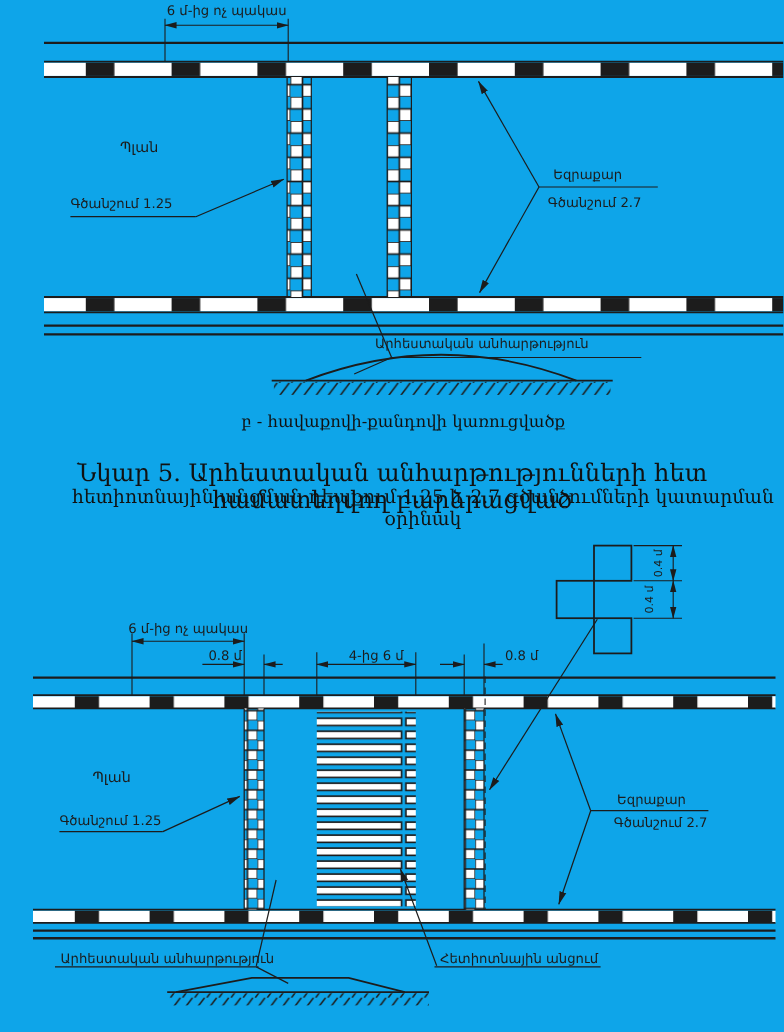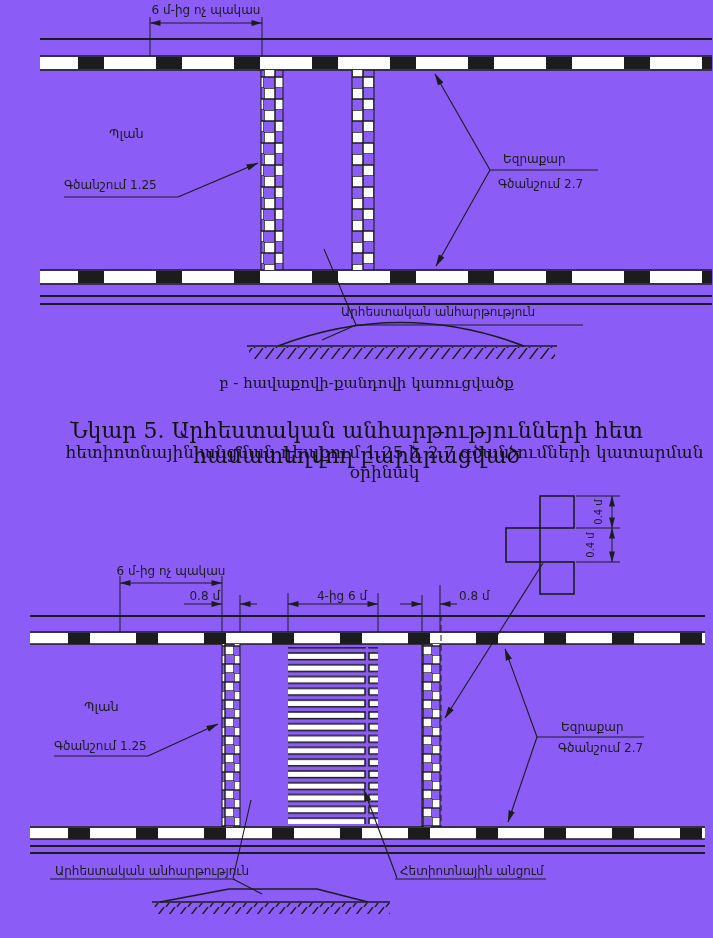--- a/index.html
+++ b/index.html
@@ -1,16 +1,16 @@
 <!DOCTYPE html>
 <html><head>
 <meta charset="utf-8">
 <style>
   html,body{margin:0;padding:0;background:#ffffff;}
-  #page{position:relative;width:713px;height:938px;background:#8b5cf6;overflow:hidden;
+  #page{position:relative;width:713px;height:938px;background:#0ea5e9;overflow:hidden;
         font-family:"DejaVu Sans",sans-serif;color:#1c1c1c;}
   svg{position:absolute;left:0;}
   .ln{stroke:#1c1c1c;stroke-width:1.1;fill:none;}
   .ln15{stroke:#1c1c1c;stroke-width:1.6;fill:none;}
   .ln2{stroke:#1c1c1c;stroke-width:2.2;fill:none;}
   .thin{stroke:#1c1c1c;stroke-width:1;fill:none;}
   .txt{font-family:"DejaVu Sans",sans-serif;font-size:12px;fill:#1c1c1c;}
   .txt13{font-size:13px;}
   .txt10{font-size:10px;}
   .cap{position:absolute;width:100%;text-align:center;

